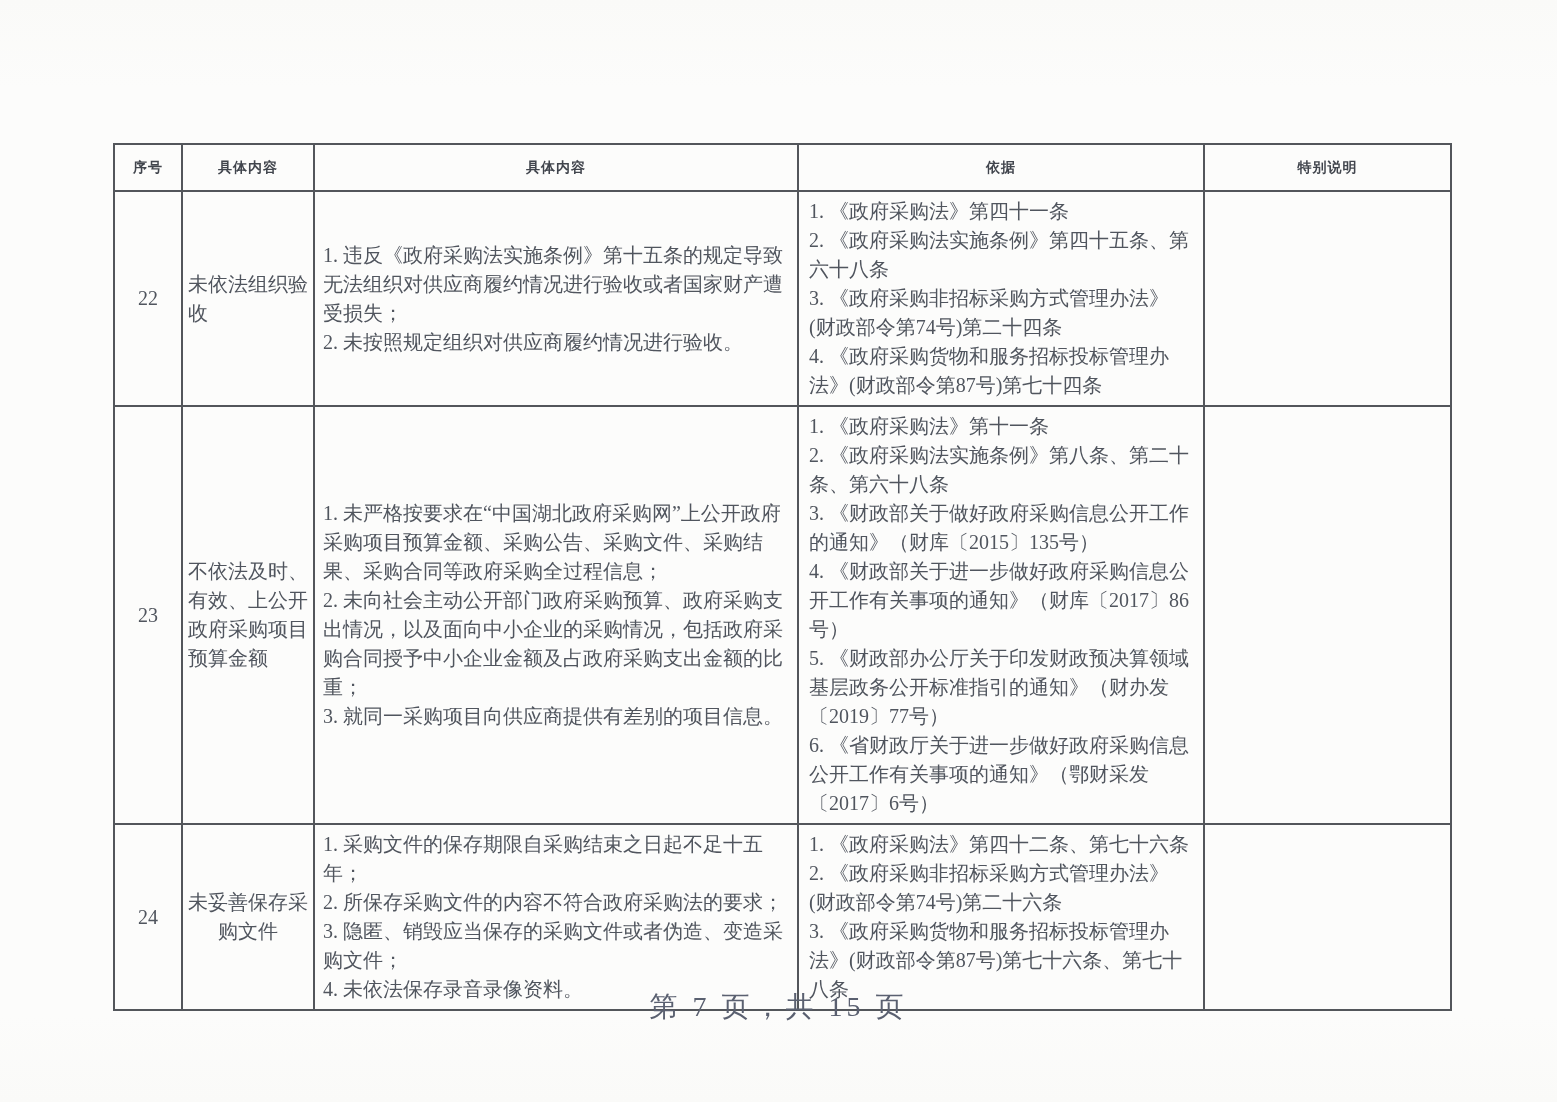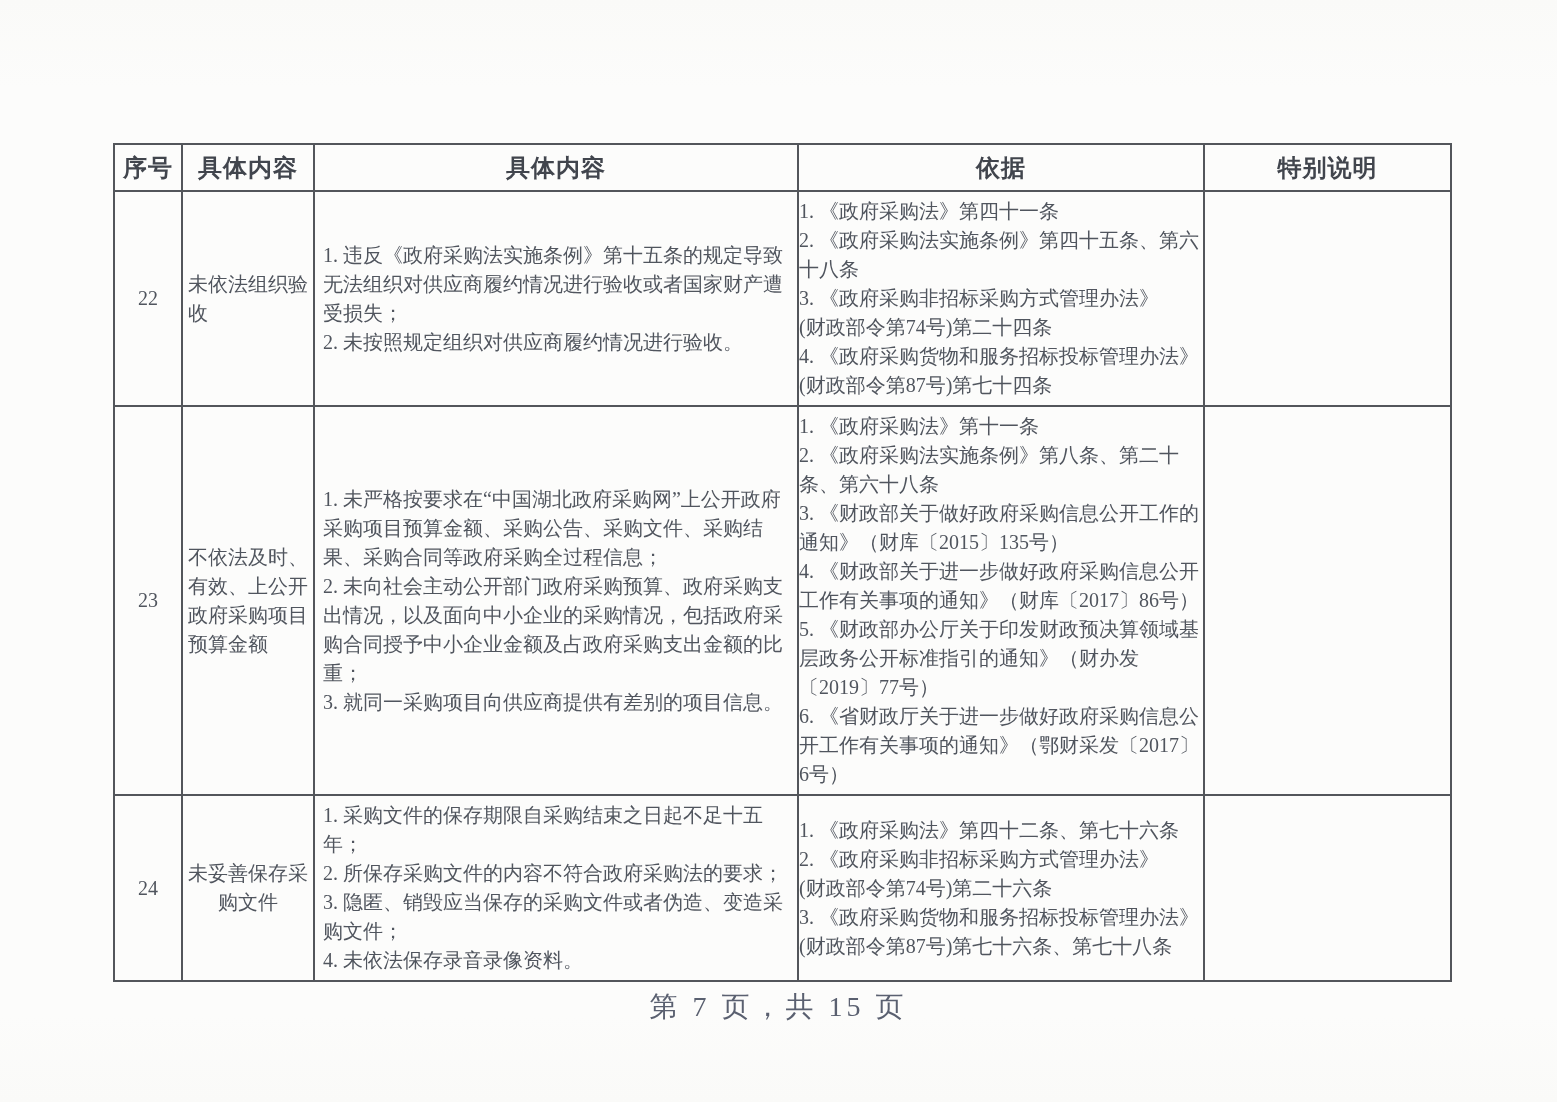--- a/index.html
+++ b/index.html
@@ -39,21 +39,21 @@
   tr.r-24     { height: 155px; }
   .title-cell {
     font-size: 21px;
     font-weight: bold;
     text-align: left;
     padding: 2px 10px;
     letter-spacing: 1px;
     color: #41454d;
   }
   th.head-cell {
-    font-size: 24px;
+    font-size: 14px;
     font-weight: bold;
     text-align: center;
     padding: 2px 4px;
     color: #41454d;
     letter-spacing: 1px;
   }
   td.c-index {
     font-size: 20px;
     text-align: center;
     color: #50555e;
@@ -68,21 +68,21 @@
   td.c-item.item-left   { text-align: left; }
   td.c-item.item-center { text-align: center; }
   td.c-content, td.c-basis {
     font-size: 20px;
     line-height: 29px;
     padding: 5px 8px;
     text-align: left;
     white-space: pre-line;
     color: #50555e;
   }
-  td.c-basis { padding: 5px 0; margin-left: 17px; }
+  td.c-basis { padding: 5px 10px; margin-left: 17px; }
   td.c-note { }
   .footer {
     position: absolute;
     left: 0;
     top: 988px;
     width: 1557px;
     text-align: center;
     font-size: 28px;
     letter-spacing: 4px;
     color: #5a6070;

